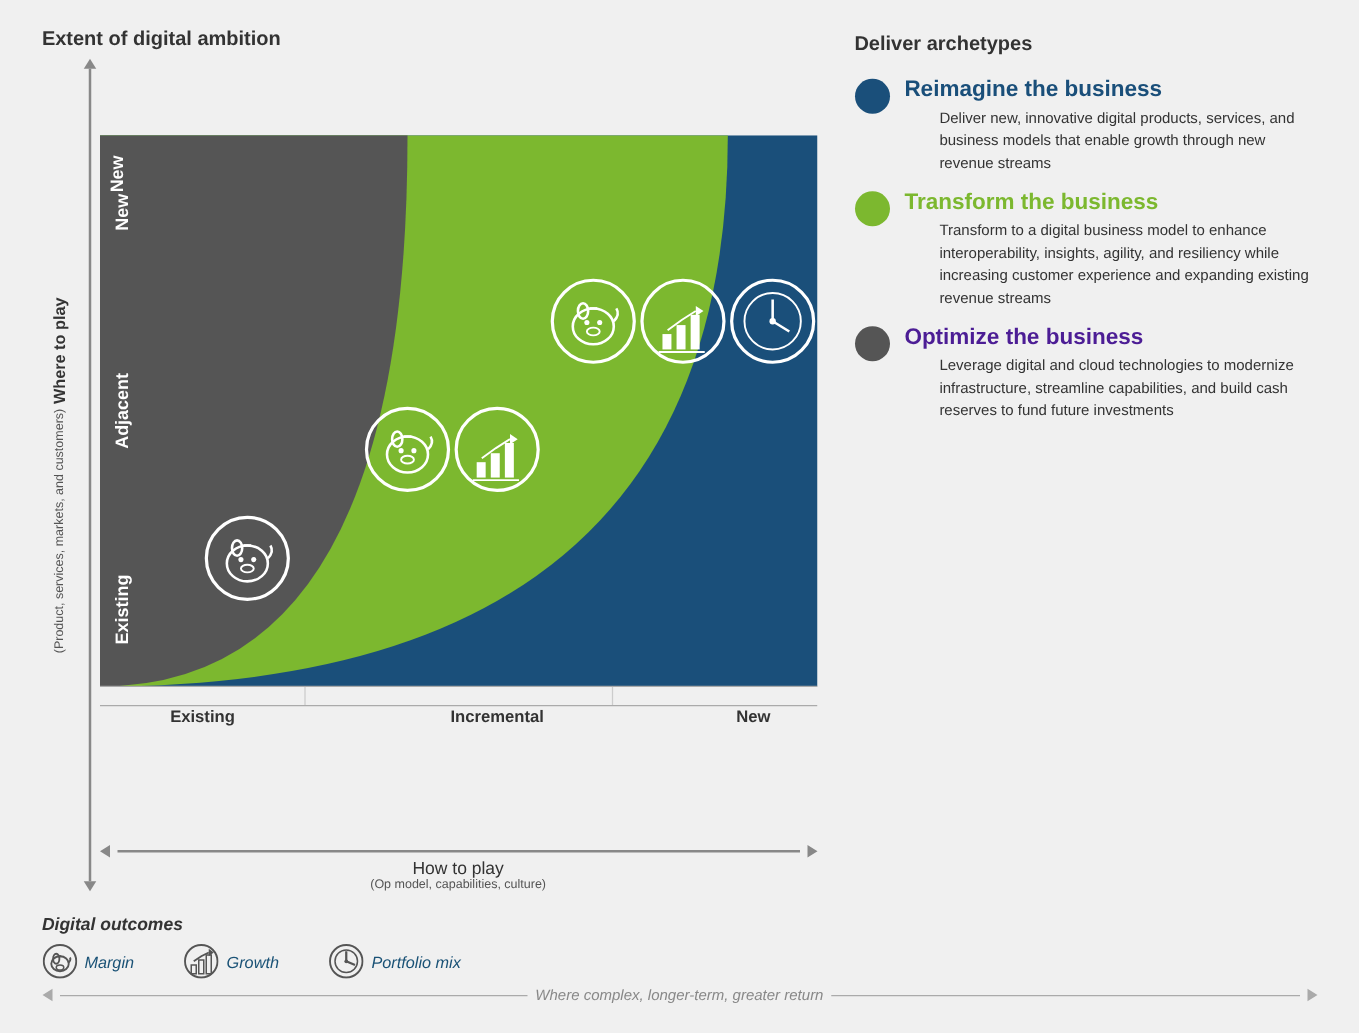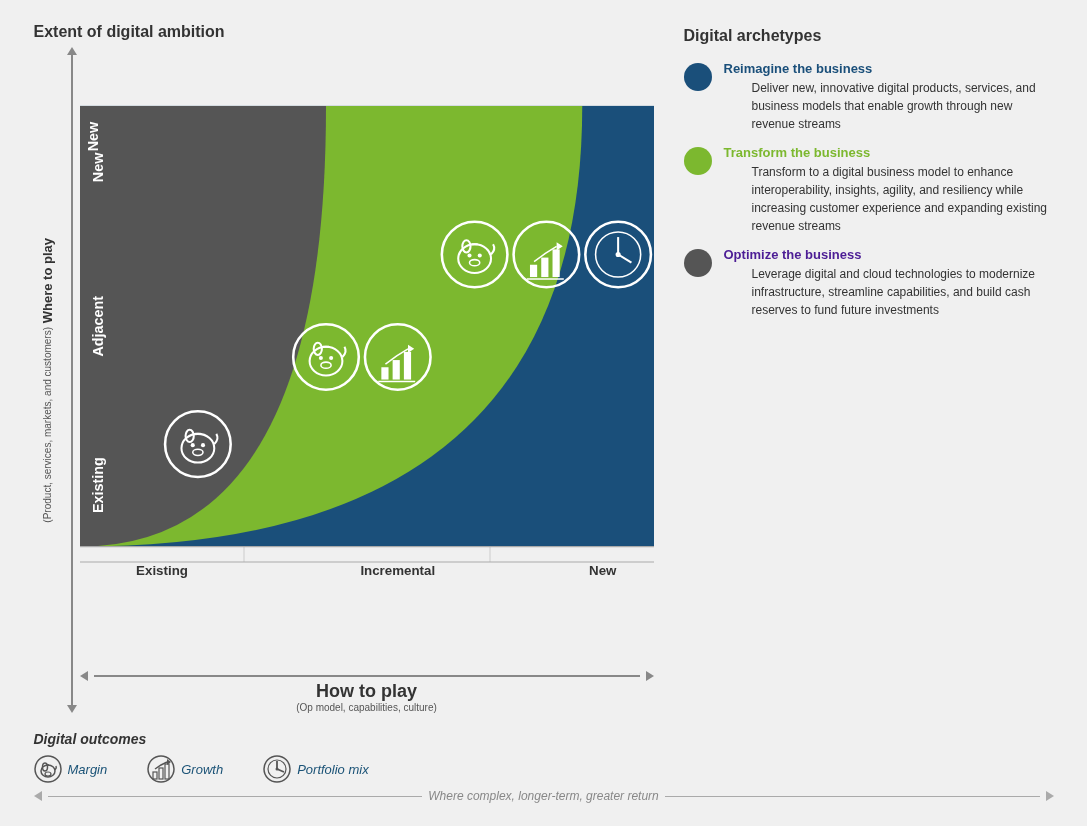--- a/index.html
+++ b/index.html
@@ -125,22 +125,22 @@
       border-bottom: 5px solid transparent;
       border-right: 8px solid #888;
     }
     .arrow-head-right {
       width: 0; height: 0;
       border-top: 5px solid transparent;
       border-bottom: 5px solid transparent;
       border-left: 8px solid #888;
     }
     .x-axis-main {
-      font-size: 18px;
-      font-weight: bold;
+      font-size: 14px;
+      font-weight: normal;
       color: #333;
     }
     .x-axis-sub {
       font-size: 10px;
       color: #555;
     }
 
     
     .right-panel {
       flex: 1;
@@ -164,21 +164,21 @@
       width: 28px;
       height: 28px;
       border-radius: 50%;
       flex-shrink: 0;
       margin-top: 2px;
     }
     .archetype-dot.blue { background: #1a4f7a; }
     .archetype-dot.green { background: #7cb82f; }
     .archetype-dot.gray { background: #555; }
     .archetype-text h3 {
-      font-size: 13px;
+      font-size: 18px;
       font-weight: bold;
       margin-bottom: 3px;
     }
     .archetype-text h3.blue { color: #1a4f7a; }
     .archetype-text h3.green { color: #7cb82f; }
     .archetype-text h3.darkblue { color: #4c1d95; }
     .archetype-text p {
       font-size: 12px;
       color: #333;
       line-height: 1.5;
@@ -331,21 +331,21 @@
               <div class="arrow-head-right"></div>
             </div>
             <div class="x-axis-main">How to play</div>
             <div class="x-axis-sub">(Op model, capabilities, culture)</div>
           </div>
         </div>
       </div>
     </div>
 
     <div class="right-panel">
-      <div class="panel-title">Digital archetypes</div>
+      <div class="panel-title">Deliver archetypes</div>
 
       <div class="archetype-item">
         <div class="archetype-dot blue"></div>
         <div class="archetype-text">
           <h3 class="blue">Reimagine the business</h3>
           <p>Deliver new, innovative digital products, services, and business models that enable growth through new revenue streams</p>
         </div>
       </div>
 
       <div class="archetype-item">

